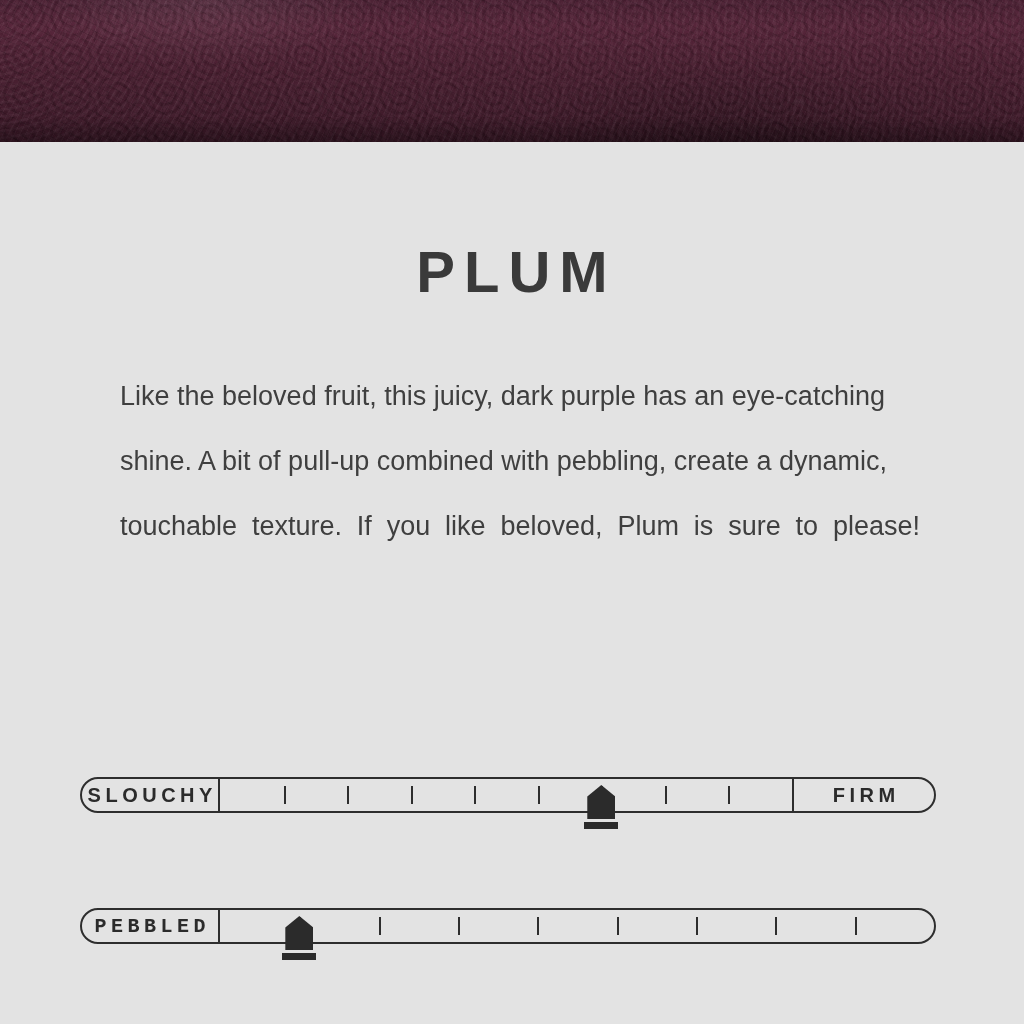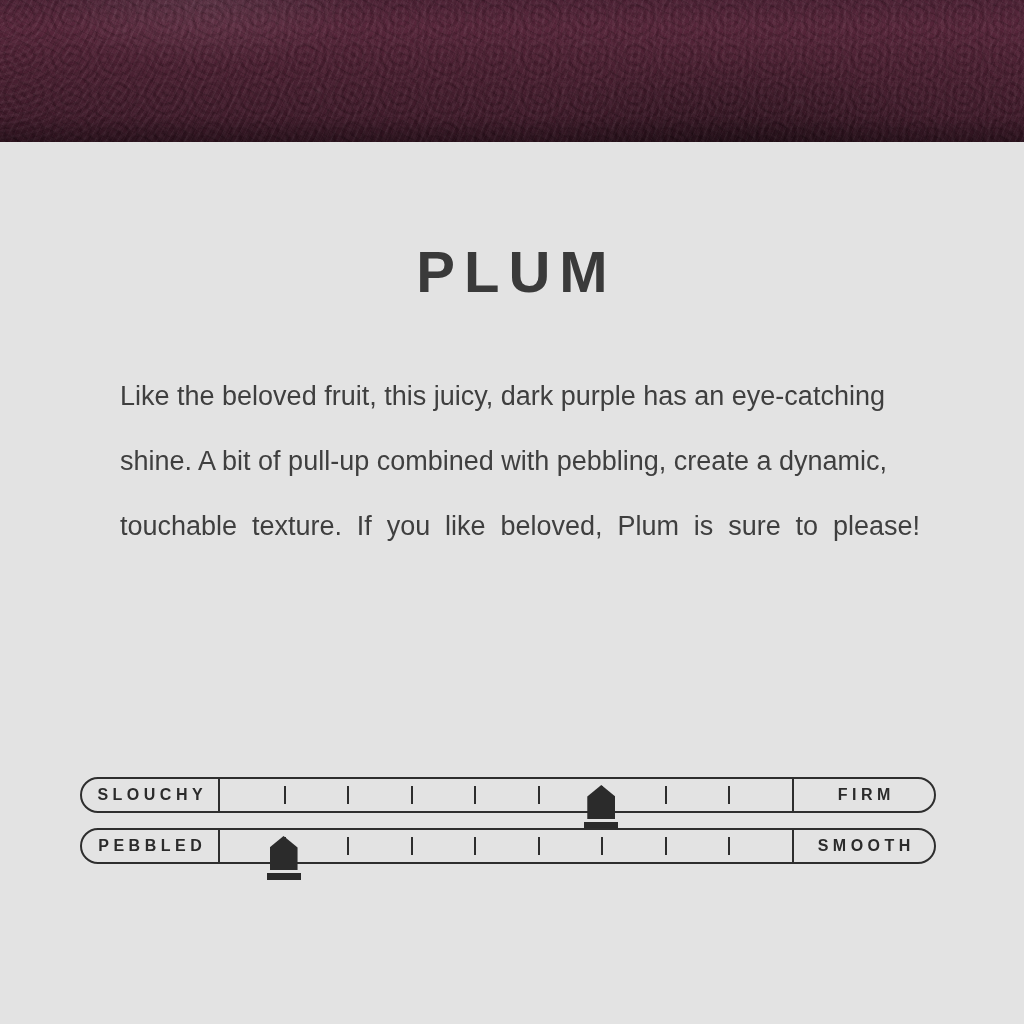--- a/index.html
+++ b/index.html
@@ -103,27 +103,27 @@
     width: 856px;
     height: 36px;
     border: 2px solid #2e2e2e;
     border-radius: 18px;
     box-sizing: border-box;
     display: flex;
     align-items: stretch;
     background: transparent;
   }
   .slider-1 { top: 777px; }
-  .slider-2 { top: 828px; }
+  .slider-2 { top: 908px; font-family: Liberation Mono, monospace; }
 
   .cap {
     display: flex;
     align-items: center;
     justify-content: center;
-    font-size: 16px;
+    font-size: 20px;
     font-weight: bold;
     letter-spacing: 4.5px;
     color: #2b2b2b;
     text-indent: 4.5px;
     box-sizing: border-box;
     white-space: nowrap;
   }
   .cap-left {
     width: 138px;
     border-right: 2px solid #2e2e2e;
@@ -218,16 +218,15 @@
       <div class="tick" style="left:44.44%"></div>
       <div class="tick" style="left:55.55%"></div>
       <div class="tick" style="left:66.66%"></div>
       <div class="tick" style="left:77.77%"></div>
       <div class="tick" style="left:88.88%"></div>
       <div class="marker" style="left:11.11%">
         <div class="head"></div>
         <div class="base"></div>
       </div>
     </div>
-    <div class="cap cap-right">SMOOTH</div>
   </div>
 
 </div>
 
 </body></html>

